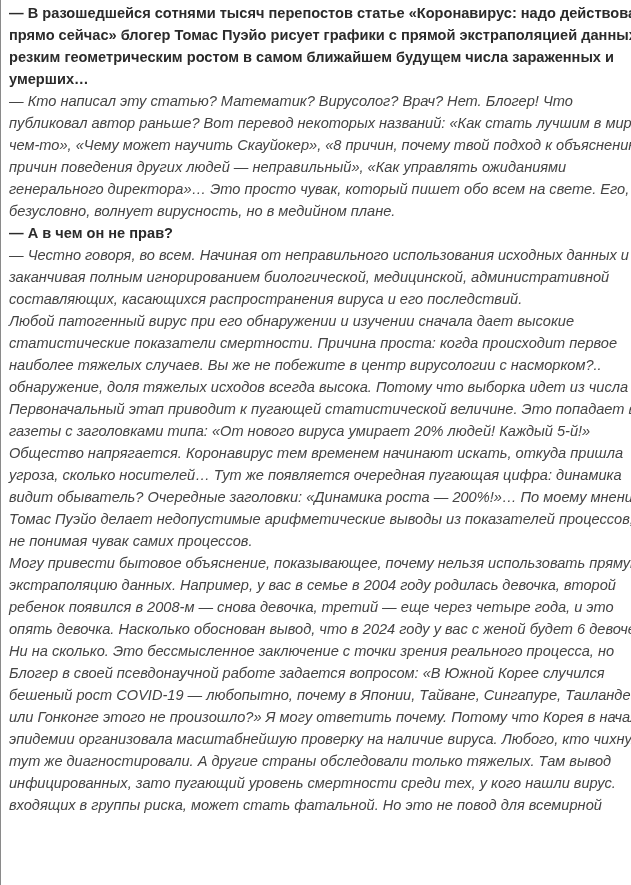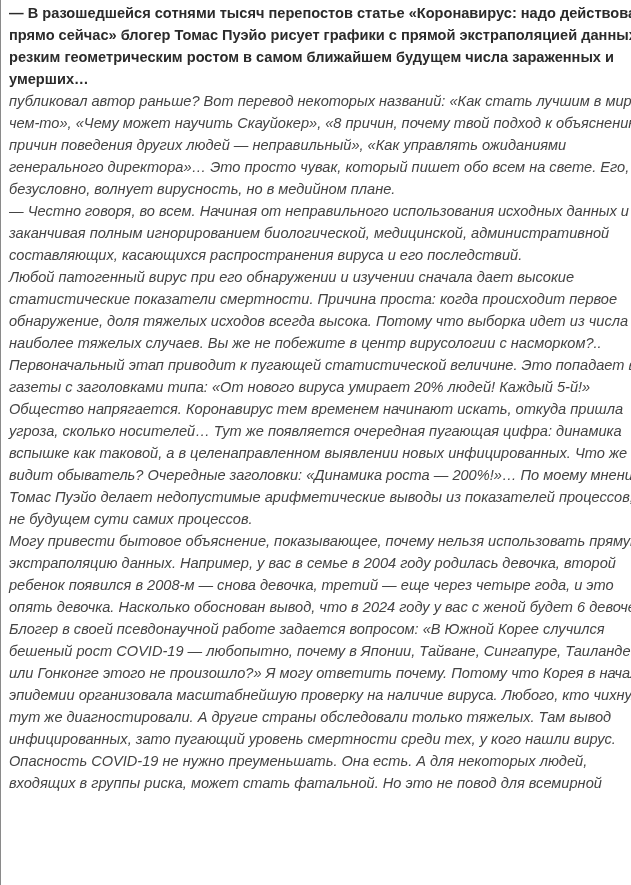--- a/index.html
+++ b/index.html
@@ -26,67 +26,70 @@
 <div class="article">
 
   <p class="q">
     <span class="line">— В разошедшейся сотнями тысяч перепостов статье «Коронавирус: надо действовать</span>
     <span class="line">прямо сейчас» блогер Томас Пуэйо рисует графики с прямой экстраполяцией данных и</span>
     <span class="line">резким геометрическим ростом в самом ближайшем будущем числа зараженных и</span>
     <span class="line">умерших…</span>
   </p>
 
   <p class="a">
+    <span class="line">— Кто написал эту статью? Математик? Вирусолог? Врач? Нет. Блогер! Что</span>
     <span class="line">публиковал автор раньше? Вот перевод некоторых названий: «Как стать лучшим в мире в</span>
     <span class="line">чем-то», «Чему может научить Скауйокер», «8 причин, почему твой подход к объяснению</span>
     <span class="line">причин поведения других людей — неправильный», «Как управлять ожиданиями</span>
     <span class="line">генерального директора»… Это просто чувак, который пишет обо всем на свете. Его,</span>
     <span class="line">безусловно, волнует вирусность, но в медийном плане.</span>
   </p>
 
+  <p class="q">
+    <span class="line">— А в чем он не прав?</span>
+  </p>
 
   <p class="a">
     <span class="line">— Честно говоря, во всем. Начиная от неправильного использования исходных данных и</span>
     <span class="line">заканчивая полным игнорированием биологической, медицинской, административной</span>
     <span class="line">составляющих, касающихся распространения вируса и его последствий.</span>
   </p>
 
   <p class="a">
     <span class="line">Любой патогенный вирус при его обнаружении и изучении сначала дает высокие</span>
     <span class="line">статистические показатели смертности. Причина проста: когда происходит первое</span>
+    <span class="line">наиболее тяжелых случаев. Вы же не побежите в центр вирусологии с насморком?..</span>
     <span class="line">обнаружение, доля тяжелых исходов всегда высока. Потому что выборка идет из числа</span>
-    <span class="line">наиболее тяжелых случаев. Вы же не побежите в центр вирусологии с насморком?..</span>
   </p>
 
   <p class="a">
     <span class="line">Первоначальный этап приводит к пугающей статистической величине. Это попадает в</span>
     <span class="line">газеты с заголовками типа: «От нового вируса умирает 20% людей! Каждый 5-й!»</span>
     <span class="line">Общество напрягается. Коронавирус тем временем начинают искать, откуда пришла</span>
     <span class="line">угроза, сколько носителей… Тут же появляется очередная пугающая цифра: динамика</span>
-    <span class="line">вспышке как таковой, а в целенаправленном выявлении новых инфицированных. Что же</span>
     <span class="line">видит обыватель? Очередные заголовки: «Динамика роста — 200%!»… По моему мнению,</span>
     <span class="line">Томас Пуэйо делает недопустимые арифметические выводы из показателей процессов,</span>
-    <span class="line">не будущем сути самих процессов.</span>
+    <span class="line">не понимая чувак самих процессов.</span>
   </p>
 
   <p class="a">
     <span class="line">Могу привести бытовое объяснение, показывающее, почему нельзя использовать прямую</span>
     <span class="line">экстраполяцию данных. Например, у вас в семье в 2004 году родилась девочка, второй</span>
     <span class="line">ребенок появился в 2008-м — снова девочка, третий — еще через четыре года, и это</span>
     <span class="line">опять девочка. Насколько обоснован вывод, что в 2024 году у вас с женой будет 6 девочек?</span>
+    <span class="line">Ни на сколько. Это бессмысленное заключение с точки зрения реального процесса, но</span>
   </p>
 
   <p class="a">
     <span class="line">Блогер в своей псевдонаучной работе задается вопросом: «В Южной Корее случился</span>
     <span class="line">бешеный рост COVID-19 — любопытно, почему в Японии, Тайване, Сингапуре, Таиланде</span>
     <span class="line">или Гонконге этого не произошло?» Я могу ответить почему. Потому что Корея в начале</span>
     <span class="line">эпидемии организовала масштабнейшую проверку на наличие вируса. Любого, кто чихнул,</span>
     <span class="line">тут же диагностировали. А другие страны обследовали только тяжелых. Там вывод</span>
     <span class="line">инфицированных, зато пугающий уровень смертности среди тех, у кого нашли вирус.</span>
   </p>
 
   <p class="a">
-    <span class="line">Опасность COVID-19 не нужно преуменьшать. Она есть. А для некоторых людей,</span>
     <span class="line">входящих в группы риска, может стать фатальной. Но это не повод для всемирной</span>
 
   </p>
 
 </div>
 
 </body></html>

